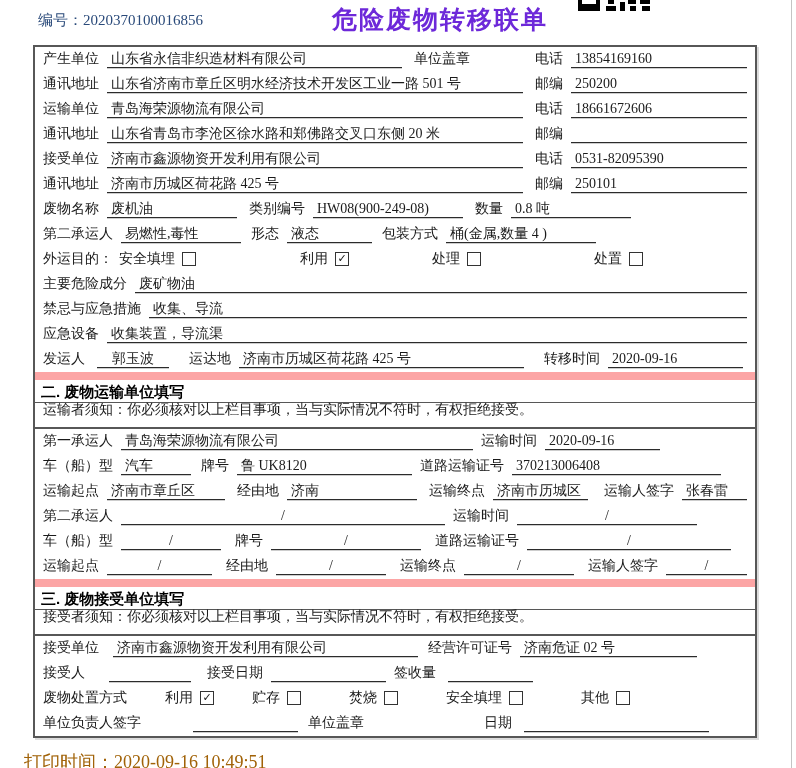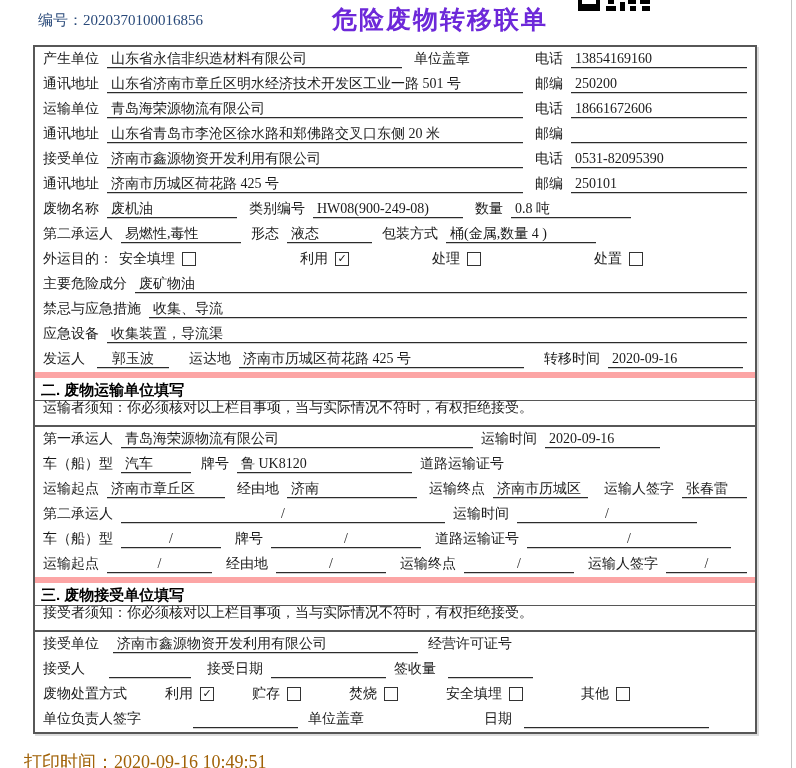--- a/index.html
+++ b/index.html
@@ -13,21 +13,21 @@
     font-family:Liberation Serif, serif; font-weight:bold;
     font-size:25px; letter-spacing:2px; color:#6d28d9;
   }
   .qr { position:absolute; left:578px; top:0; }
   .page-edge { position:absolute; left:791px; top:0; width:1px; height:768px; background:#c4c4c4; }
 
   .form {
     position:absolute; left:33px; top:45px; width:720px; background:#fff;
     border:2px solid #575757; box-shadow:2px 2px 0 #dcdcdc;
   }
-  .sec + .sec { border-top:6px solid #fca5a5; }
+  .sec + .sec { border-top:8px solid #fca5a5; }
   .sec-header {
     height:21px; line-height:21px; padding:1px 6px 0 6px;
     font-family:"Liberation Sans","DejaVu Sans",sans-serif; font-weight:bold;
     font-size:15px; color:#000; border-bottom:1px solid #575757;
   }
   .row {
     display:flex; align-items:flex-end; height:25px; box-sizing:border-box;
     padding:0 8px 4px 8px; font-size:14px; white-space:nowrap;
   }
   .row.notice { height:26px; border-bottom:2px solid #575757; align-items:center; padding-bottom:11px; }
@@ -235,20 +235,21 @@
         <span class="val w115">2020-09-16</span>
         <span class="grow"></span>
       </div>
 
       <div class="row">
         <span class="lbl mr8">车（船）型</span>
         <span class="val w70">汽车</span>
         <span class="lbl ml10 mr8">牌号</span>
         <span class="val w175">鲁 UK8120</span>
         <span class="lbl ml8 mr8">道路运输证号</span>
+        <span class="val grow">370213006408</span>
         <span class="sp26"></span>
       </div>
 
       <div class="row">
         <span class="lbl mr8">运输起点</span>
         <span class="val w118">济南市章丘区</span>
         <span class="lbl ml12 mr8">经由地</span>
         <span class="val w130">济南</span>
         <span class="lbl ml12 mr8">运输终点</span>
         <span class="val w95">济南市历城区</span>
@@ -290,20 +291,21 @@
       <div class="sec-header">三. 废物接受单位填写</div>
 
       <div class="row notice">
         <span>接受者须知：你必须核对以上栏目事项，当与实际情况不符时，有权拒绝接受。</span>
       </div>
 
       <div class="row">
         <span class="lbl">接受单位</span>
         <span class="val w305 ml14">济南市鑫源物资开发利用有限公司</span>
         <span class="lbl ml10 mr8">经营许可证号</span>
+        <span class="val grow">济南危证 02 号</span>
         <span class="sp50"></span>
       </div>
 
       <div class="row">
         <span class="lbl">接受人</span>
         <span class="val w82 ml24"></span>
         <span class="lbl ml16">接受日期</span>
         <span class="val w115 ml8"></span>
         <span class="lbl ml8">签收量</span>
         <span class="val w85 ml12"></span>

